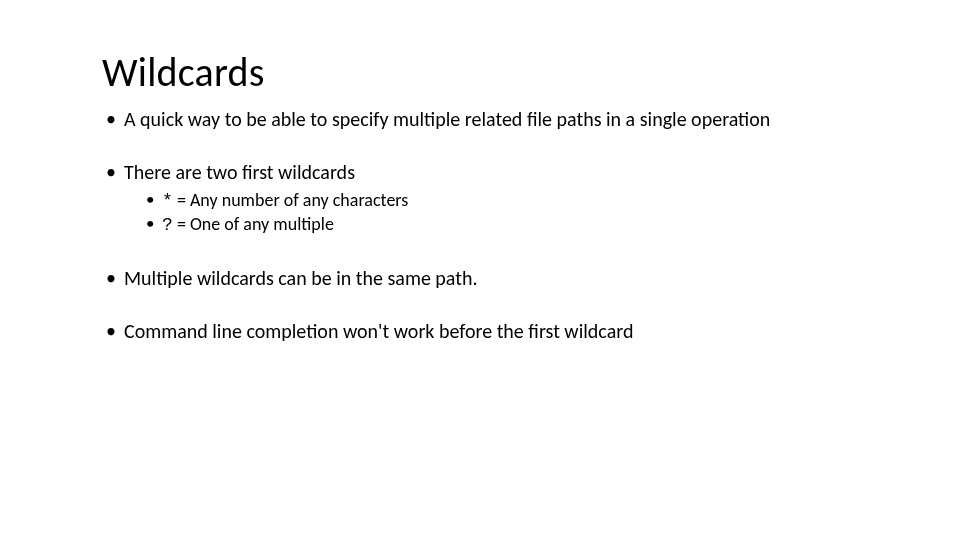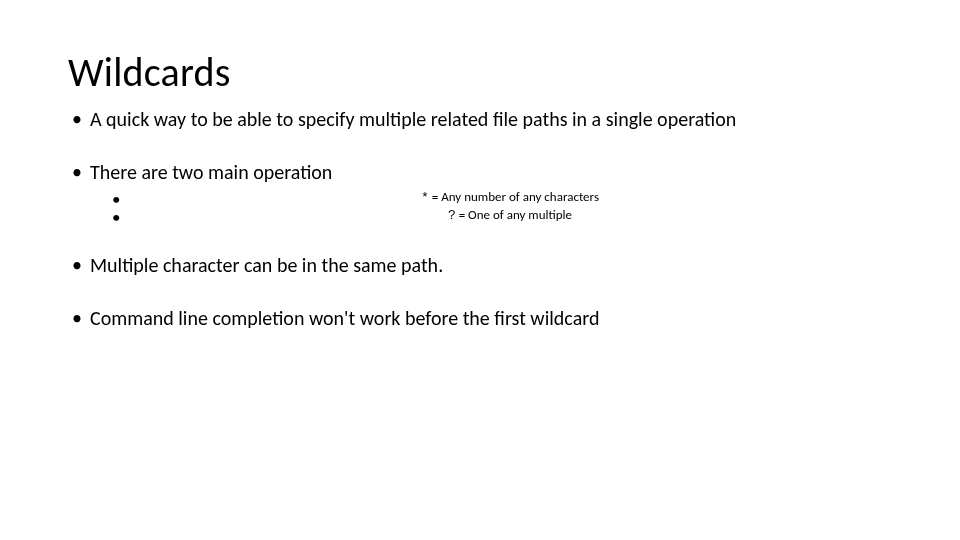--- a/index.html
+++ b/index.html
@@ -9,21 +9,21 @@
     height: 540px;
     background: #fff;
     font-family: Calibri, "Segoe UI", Arial, sans-serif;
     color: #000;
     overflow: hidden;
   }
   .slide {
     box-sizing: border-box;
     width: 960px;
     height: 540px;
-    padding: 48px 68px 40px 68px;
+    padding: 48px 68px 40px 102px;
     position: relative;
   }
   .title {
     font-size: 40px;
     font-weight: 400;
     margin: 0 0 10px 0;
     letter-spacing: 0.2px;
   }
   ul.lvl1 {
     list-style: none;
@@ -41,22 +41,21 @@
     content: "•";
     position: absolute;
     left: 4px;
     top: 0;
     font-size: 20px;
   }
   ul.lvl2 {
     list-style: none;
     padding: 0;
     margin: 4px 0 0 20px;
-    font-size: 13px;
-    text-align: center;
+    font-size: 18px;
   }
   ul.lvl2 > li {
     position: relative;
     padding-left: 18px;
     line-height: 1.3;
   }
   ul.lvl2 > li::before {
     content: "•";
     position: absolute;
     left: 2px;
@@ -77,22 +76,22 @@
   }
 </style>
 </head>
 <body>
 
 <div class="slide">
   <h1 class="title">Wildcards</h1>
   <ul class="lvl1">
     <li><span>A quick way to be able to specify multiple related file paths in a single operation</span></li>
     <li class="has-sub">
-      <span>There are two main operation</span>
+      <span>There are two first wildcards</span>
       <ul class="lvl2">
         <li><span class="mono">*</span><span> = Any number of any characters</span></li>
         <li><span class="mono">?</span><span> = One of any multiple</span></li>
       </ul>
     </li>
-    <li><span>Multiple character can be in the same path.</span></li>
+    <li><span>Multiple wildcards can be in the same path.</span></li>
     <li><span>Command line completion won't work before the first wildcard</span></li>
   </ul>
 </div>
 
 </body></html>

